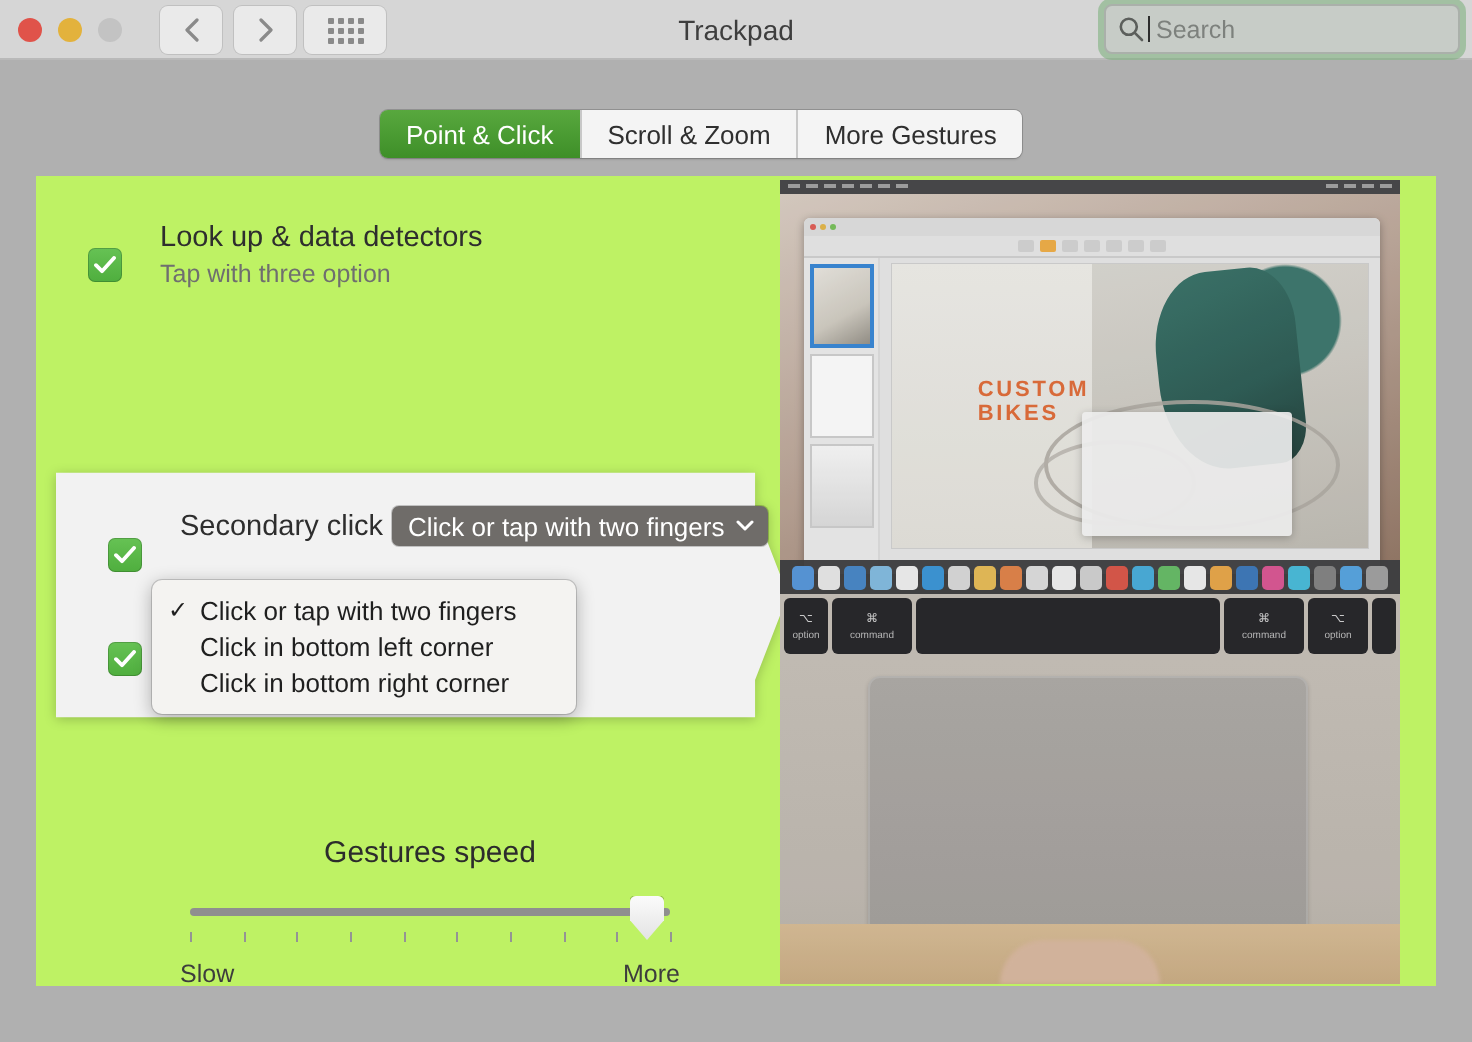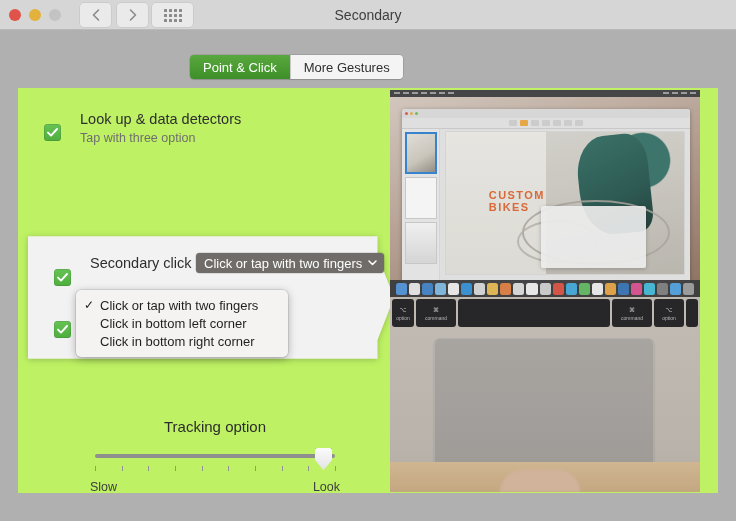--- a/index.html
+++ b/index.html
@@ -430,26 +430,35 @@
           <i></i>
           <i></i>
           <i></i>
           <i></i>
           <i></i>
           <i></i>
           <i></i>
       </span>
     </div>
 
-    <div class="win-title">Secondary</div>
-
+    <div class="win-title">Trackpad</div>
+
+    <div class="searchwrap">
+      <svg class="search-icon" width="13" height="13" viewBox="0 0 13 13">
+        <circle cx="5.4" cy="5.4" r="4" stroke="#5c5f5c" stroke-width="1.3" fill="none"></circle>
+        <line x1="8.4" y1="8.4" x2="12" y2="12" stroke="#5c5f5c" stroke-width="1.3" stroke-linecap="round"></line>
+      </svg>
+      <span class="caret"></span>
+      <span class="search-ph">Search</span>
+    </div>
   </div>
 
   <div class="tabbar">
     <div class="tab active">Point &amp; Click</div>
+    <div class="tab">Scroll &amp; Zoom</div>
     <div class="tab">More Gestures</div>
   </div>
 
   <div class="panel">
 
     <div class="rows">
 
       <div class="row row-lookup">
         <span class="chk">
           <svg width="11" height="9" viewBox="0 0 11 9">
@@ -503,40 +512,40 @@
           <span class="menu-check"></span>
           <span class="menu-label">Click in bottom left corner</span>
         </div>
         <div class="menu-item">
           <span class="menu-check"></span>
           <span class="menu-label">Click in bottom right corner</span>
         </div>
       </div>
 
       <div class="tracking">
-        <div class="tracking-title">Tracking option</div>
+        <div class="tracking-title">Gestures speed</div>
         <div class="slider">
           <div class="slider-track"></div>
           <div class="slider-thumb" id="slider-thumb" style="left: 95%;"></div>
         </div>
         <div class="ticks" id="slider-ticks">
             <span class="tick" style="left: 0%;"></span>
             <span class="tick" style="left: 11.1111%;"></span>
             <span class="tick" style="left: 22.2222%;"></span>
             <span class="tick" style="left: 33.3333%;"></span>
             <span class="tick" style="left: 44.4444%;"></span>
             <span class="tick" style="left: 55.5556%;"></span>
             <span class="tick" style="left: 66.6667%;"></span>
             <span class="tick" style="left: 77.7778%;"></span>
             <span class="tick" style="left: 88.8889%;"></span>
             <span class="tick" style="left: 100%;"></span>
           </div>
         <div class="endlabels">
           <span>Slow</span>
-          <span>Look</span>
+          <span>More</span>
         </div>
       </div>
 
     </div>
   </div>
 
   <div class="video">
     <div class="v-menubar">
       <span class="v-mb-dots" style="left:4px;">
           <i></i>

